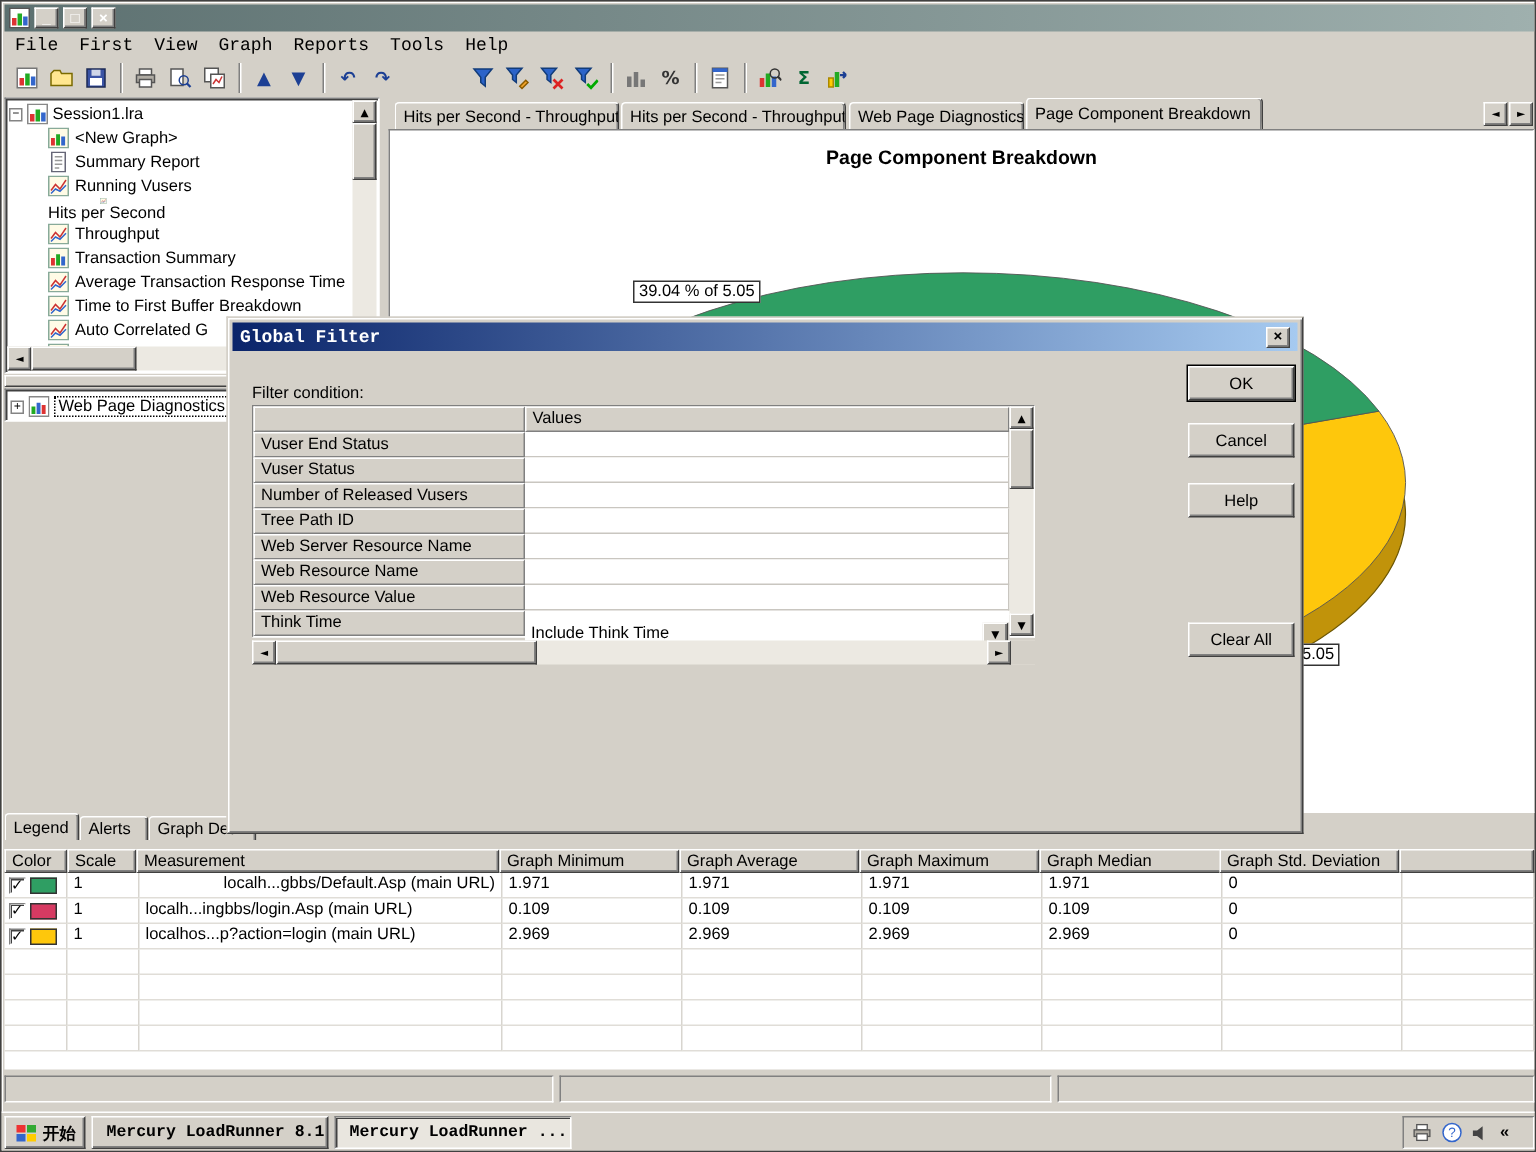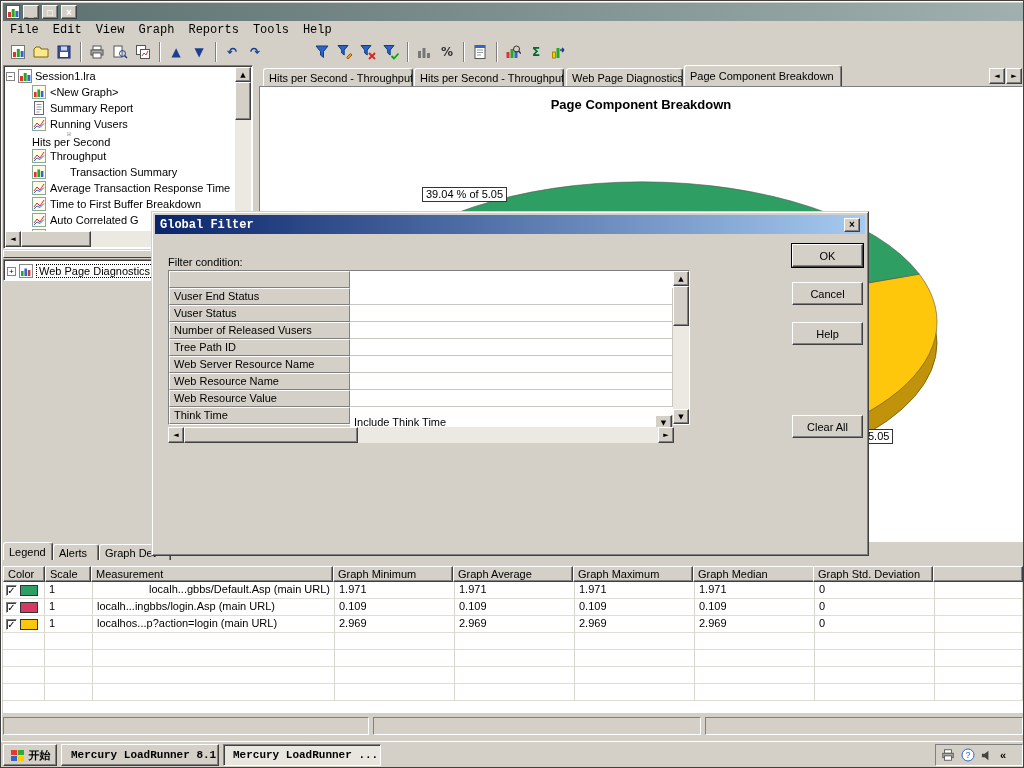--- a/index.html
+++ b/index.html
@@ -82,21 +82,21 @@
     <div class="btn wbtn">
         <span>□</span>
       </div>
     <div class="btn wbtn">
         <span>×</span>
       </div>
   </div>
 
   <div class="abs menubar">
     <span class="menu-item">File</span>
-    <span class="menu-item">Edit</span>
+    <span class="menu-item">First</span>
     <span class="menu-item">View</span>
     <span class="menu-item">Graph</span>
     <span class="menu-item">Reports</span>
     <span class="menu-item">Tools</span>
     <span class="menu-item">Help</span>
   </div>
 
   <div class="abs toolbar">
     <div class="tbtn">
       <svg width="16" height="16" viewBox="0 0 16 16">
@@ -263,21 +263,21 @@
       <span>Hits per Second</span>
     </div>
     <div class="trow" style="top:82px;left:28px;">
       <svg width="14" height="14" viewBox="0 0 14 14" style="margin-right:4px;">
         <rect x="0.5" y="0.5" width="13" height="13" fill="#fffbe6" stroke="#8a9"></rect>
         <path d="M2 10 l3 -4 3 3 4 -6" stroke="#c33" fill="none"></path>
           <path d="M2 12 l3 -3 3 1.5 4 -4" stroke="#36c" fill="none"></path>
       </svg>
       <span>Throughput</span>
     </div>
-    <div class="trow" style="top:98px;left:28px;gap:20px;">
+    <div class="trow" style="top:98px;left:28px;">
       <svg width="14" height="14" viewBox="0 0 14 14" style="margin-right:4px;">
         <rect x="0.5" y="0.5" width="13" height="13" fill="#fffbe6" stroke="#8a9"></rect>
         <rect x="2" y="7" width="2.6" height="5" fill="#d33"></rect>
           <rect x="5.4" y="4.5" width="2.6" height="7.5" fill="#2a2"></rect>
           <rect x="8.8" y="6" width="2.6" height="6" fill="#36c"></rect>
       </svg>
       <span>Transaction Summary</span>
     </div>
     <div class="trow" style="top:114px;left:28px;">
       <svg width="14" height="14" viewBox="0 0 14 14" style="margin-right:4px;">
@@ -533,20 +533,21 @@
     <div class="dtitle">
       <span style="flex:1;">Global Filter</span>
       <div class="btn" style="width:16px;height:14px;color:#000;font:bold 10px 'Liberation Sans',sans-serif;">
         <span>×</span>
       </div>
     </div>
     <div class="abs" style="left:16px;top:44px;">Filter condition:</div>
 
     <div class="abs bi" style="left:16px;top:58px;width:522px;height:155px;background:#fff;">
       <div class="gh" style="left:0;top:0;width:181px;height:17px;"></div>
+      <div class="gh" style="left:181px;top:0;width:323px;height:17px;"><span>Values</span></div>
 
       <div class="gh" style="left:0;top:17px;width:181px;height:17px;"><span>Vuser End Status</span></div>
       <div class="gval" style="left:181px;top:17px;width:323px;height:17px;"></div>
       <div class="gh" style="left:0;top:34px;width:181px;height:17px;"><span>Vuser Status</span></div>
       <div class="gval" style="left:181px;top:34px;width:323px;height:17px;"></div>
       <div class="gh" style="left:0;top:51px;width:181px;height:17px;"><span>Number of Released Vusers</span></div>
       <div class="gval" style="left:181px;top:51px;width:323px;height:17px;"></div>
       <div class="gh" style="left:0;top:68px;width:181px;height:17px;"><span>Tree Path ID</span></div>
       <div class="gval" style="left:181px;top:68px;width:323px;height:17px;"></div>
       <div class="gh" style="left:0;top:85px;width:181px;height:17px;"><span>Web Server Resource Name</span></div>

